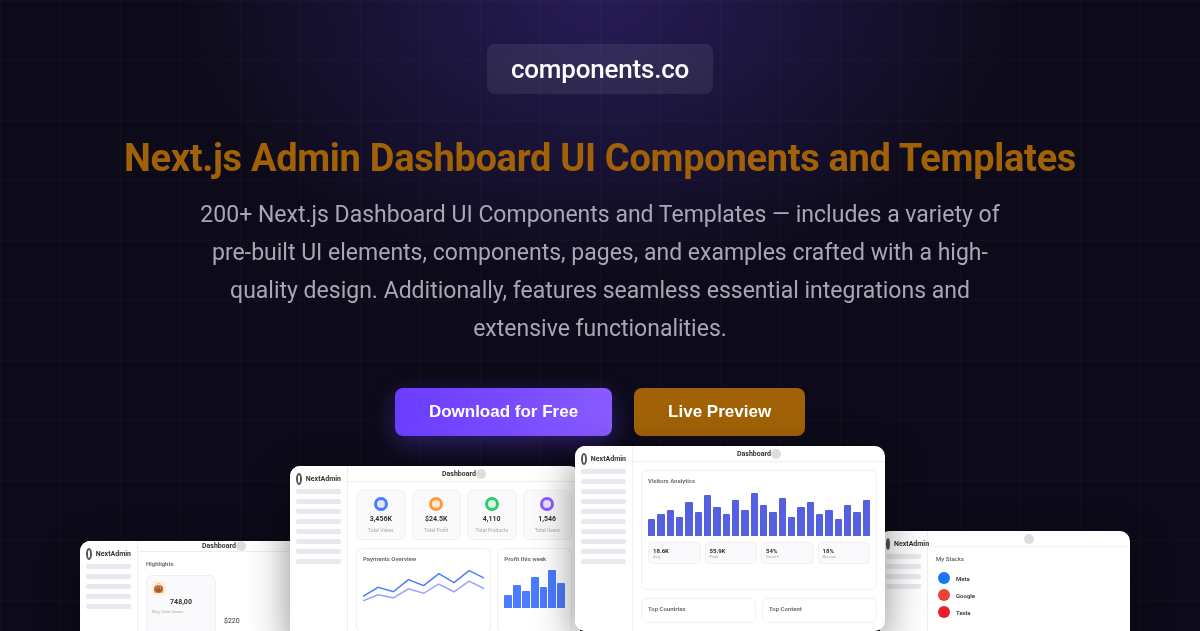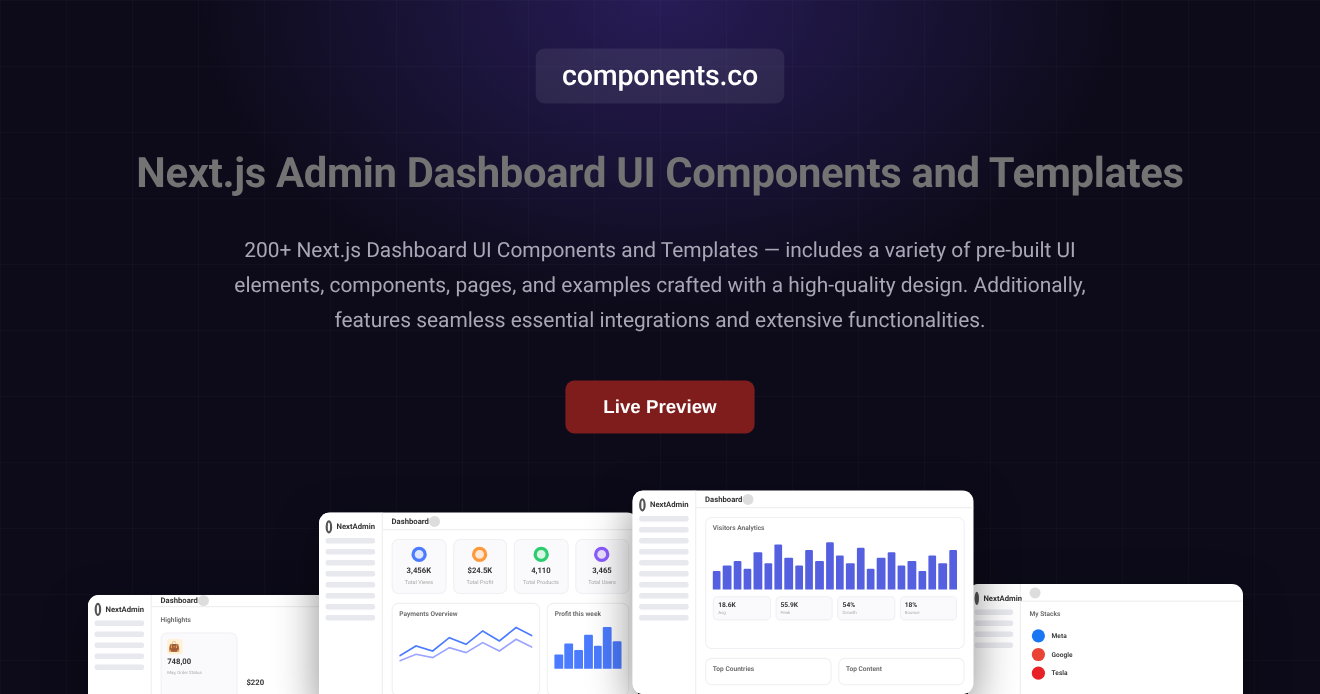--- a/index.html
+++ b/index.html
@@ -41,33 +41,33 @@
       background: rgba(255,255,255,0.08);
       color: #ffffff;
       font-size: 26px;
       font-weight: 500;
       padding: 10px 24px;
       border-radius: 8px;
       letter-spacing: -0.2px;
     }
 
     .hero-title {
-      color: #737373;
+      color: #a16207;
       font-size: 38px;
       font-weight: 700;
       margin-top: 42px;
       text-align: center;
       letter-spacing: -0.3px;
     }
 
     .hero-subtitle {
       color: #a9a7b5;
-      font-size: 19px;
+      font-size: 23px;
       line-height: 1.65;
-      margin-top: 32px;
+      margin-top: 16px;
       text-align: center;
       max-width: 840px;
       font-weight: 400;
     }
 
     .cta-row {
       display: flex;
       gap: 22px;
       margin-top: 40px;
     }
@@ -81,21 +81,21 @@
       cursor: pointer;
       color: #ffffff;
     }
 
     .btn-primary {
       background: linear-gradient(100deg, #6a3cff 0%, #7b4dff 60%, #8a5cff 100%);
       box-shadow: 0 8px 24px rgba(112, 66, 255, 0.35);
     }
 
     .btn-secondary {
-      background: #7f1d1d;
+      background: #a16207;
     }
 
     
     .previews {
       position: absolute;
       bottom: -10px;
       left: 0;
       right: 0;
       height: 220px;
       pointer-events: none;
@@ -146,21 +146,21 @@
     .shot .main {
       flex: 1;
       display: flex;
       flex-direction: column;
     }
     .shot .topbar {
       height: 16px;
       border-bottom: 1px solid #eee;
       display: flex;
       align-items: center;
-      justify-content: flex-start;
+      justify-content: center;
       padding: 0 8px;
     }
     .shot .title { font-weight: 700; font-size: 7px; color: #333; }
     .shot .avatar {
       width: 10px;
       height: 10px;
       border-radius: 50%;
       background: #ddd;
     }
     .shot .body {
@@ -261,39 +261,42 @@
       width: 70px;
       background: #fafafc;
       border: 1px solid #f0f0f4;
       border-radius: 6px;
       padding: 5px;
       display: flex;
       flex-direction: column;
       gap: 3px;
     }
     .highlight-card .icn { width:14px; height:14px; border-radius:3px; background:#fff1d6; display:flex; align-items:center; justify-content:center; font-size:9px;}
-    .highlight-card .val { font-size:7px; font-weight:700; color:#333; }
+    .highlight-card .val { font-size:7px; font-weight:700; color:#333;text-align:center; }
     .highlight-card .sub { font-size:4px; color:#aaa; }
   </style>
 </head>
 <body>
 
 <div class="grid-bg"></div>
 
 <div class="content">
 
   <div class="badge">
     <span>components.co</span>
   </div>
 
   <h1 class="hero-title">Next.js Admin Dashboard UI Components and Templates</h1>
 
   <p class="hero-subtitle">200+ Next.js Dashboard UI Components and Templates — includes a variety of pre-built UI elements, components, pages, and examples crafted with a high-quality design. Additionally, features seamless essential integrations and extensive functionalities.</p>
 
   <div class="cta-row">
+    <button class="btn btn-primary">
+      <span>Download for Free</span>
+    </button>
     <button class="btn btn-secondary">
       <span>Live Preview</span>
     </button>
   </div>
 
 </div>
 
 <div class="previews">
 
   <div class="shot shot1">
@@ -312,21 +315,21 @@
       </div>
       <div class="body">
         <div style="font-size:6px;font-weight:600;color:#666;">Highlights</div>
         <div style="display:flex;gap:8px;">
           <div class="highlight-card">
             <div class="icn">👜</div>
             <div class="val">748,00</div>
             <div class="sub">May, Order Status</div>
           </div>
           <div style="flex:1;">
-             <div style="font-size:7px;font-weight:700;color:#333;margin-top:42px;">$220</div>
+             <div style="font-size:7px;font-weight:400;color:#333;margin-top:42px;">$220</div>
              <div style="height:30px;display:flex;align-items:flex-end;gap:2px;margin-top:4px;">
                <div style="flex:1;height:30%;background:#e6e9ff;border-radius:2px;"></div>
                <div style="flex:1;height:55%;background:#e6e9ff;border-radius:2px;"></div>
                <div style="flex:1;height:80%;background:#6b7bff;border-radius:2px;"></div>
                <div style="flex:1;height:45%;background:#e6e9ff;border-radius:2px;"></div>
                <div style="flex:1;height:65%;background:#e6e9ff;border-radius:2px;"></div>
              </div>
           </div>
         </div>
       </div>
@@ -362,21 +365,21 @@
             <div class="num">$24.5K</div>
             <div class="lbl">Total Profit</div>
           </div>
           <div class="stat">
             <div class="dot dot-green"></div>
             <div class="num">4,110</div>
             <div class="lbl">Total Products</div>
           </div>
           <div class="stat">
             <div class="dot dot-purple"></div>
-            <div class="num">3,465</div>
+            <div class="num">1,546</div>
             <div class="lbl">Total Users</div>
           </div>
         </div>
         <div style="display:flex;gap:6px;flex:1;">
           <div class="panel" style="flex:2;">
             <div class="panel-title">Payments Overview</div>
             <svg viewBox="0 0 160 50">
               <polyline points="0,40 20,28 40,34 60,18 80,26 100,10 120,22 140,6 160,16" fill="none" stroke="#4b7bff" stroke-width="2"></polyline>
               <polyline points="0,46 20,38 40,42 60,30 80,36 100,24 120,34 140,20 160,30" fill="none" stroke="#9aa3ff" stroke-width="2"></polyline>
             </svg>

